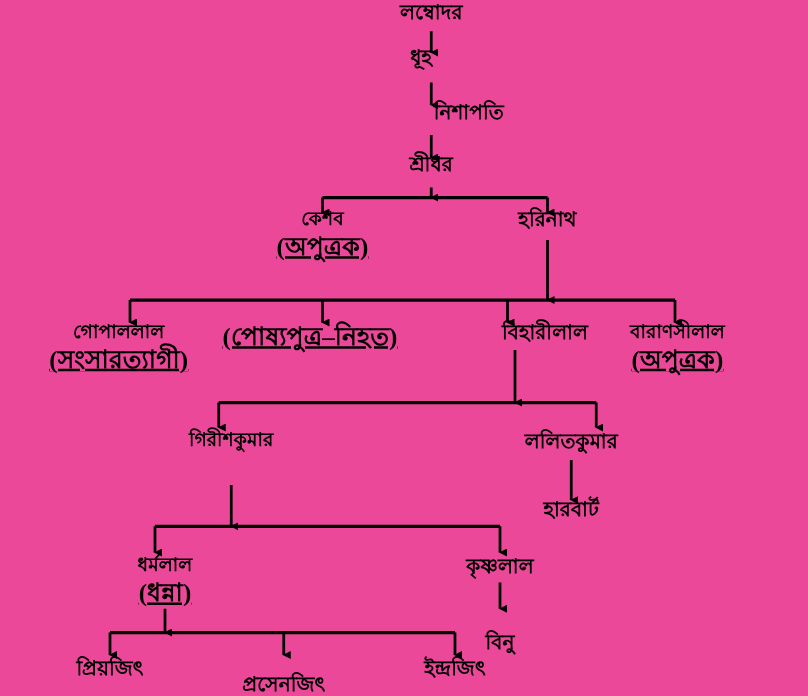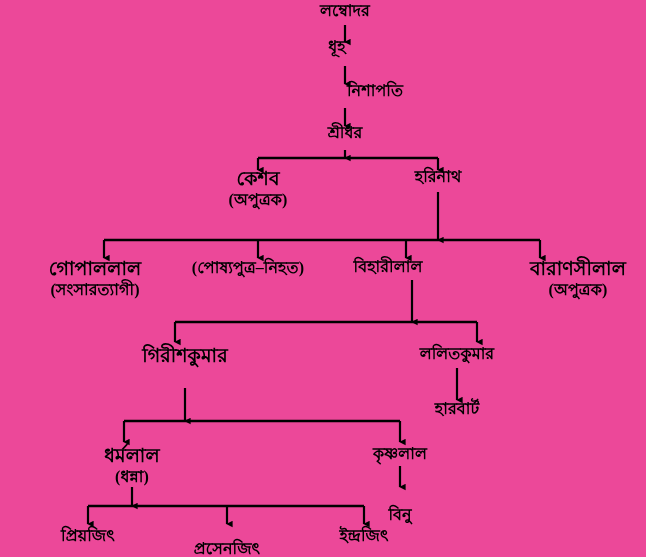--- a/index.html
+++ b/index.html
@@ -31,30 +31,31 @@
     position: absolute;
     text-align: center;
     line-height: 1.18;
     white-space: nowrap;
     transform: translateX(-50%);
     font-weight: 700;
     letter-spacing: 0.1px;
   }
   .node .name {
     display: block;
-    font-size: 19px;
+    font-size: 15px;
     font-weight: 700;
     color: #000;
   }
   .node .note {
     display: block;
-    font-size: 16px;
+    font-size: 20px;
     font-weight: 700;
     color: #000;
     margin-top: 1px;
+    text-decoration: underline;
   }
   .node.small .name { font-size: 16px; }
 </style>
 </head>
 <body>
 
 <div id="tree-canvas">
 
   <svg id="tree-svg" viewBox="0 0 646 557" xmlns="http://www.w3.org/2000/svg">
     <defs>
@@ -116,24 +117,24 @@
       <div class="node small" style="left: 438px; top: 168px;">
         <span class="name">হরিনাথ</span>
       </div>
       <div class="node" style="left: 95px; top: 258px;">
         <span class="name">গোপাললাল</span>
         <span class="note">(সংসারত্যাগী)</span>
       </div>
       <div class="node" style="left: 248px; top: 258px;">
         <span class="note">(পোষ্যপুত্র–নিহত)</span>
       </div>
-      <div class="node small" style="left: 388px; top: 258px; text-align: center;">
+      <div class="node small" style="left: 436px; top: 258px; text-align: center;">
         <span class="name">বিহারীলাল</span>
       </div>
-      <div class="node" style="left: 542px; top: 258px; margin-left: 36px;">
+      <div class="node" style="left: 542px; top: 258px;">
         <span class="name">বারাণসীলাল</span>
         <span class="note">(অপুত্রক)</span>
       </div>
       <div class="node" style="left: 185px; top: 345px; text-align: center;">
         <span class="name">গিরীশকুমার</span>
       </div>
       <div class="node small" style="left: 457px; top: 345px;">
         <span class="name">ললিতকুমার</span>
       </div>
       <div class="node small" style="left: 457px; top: 400px;">

